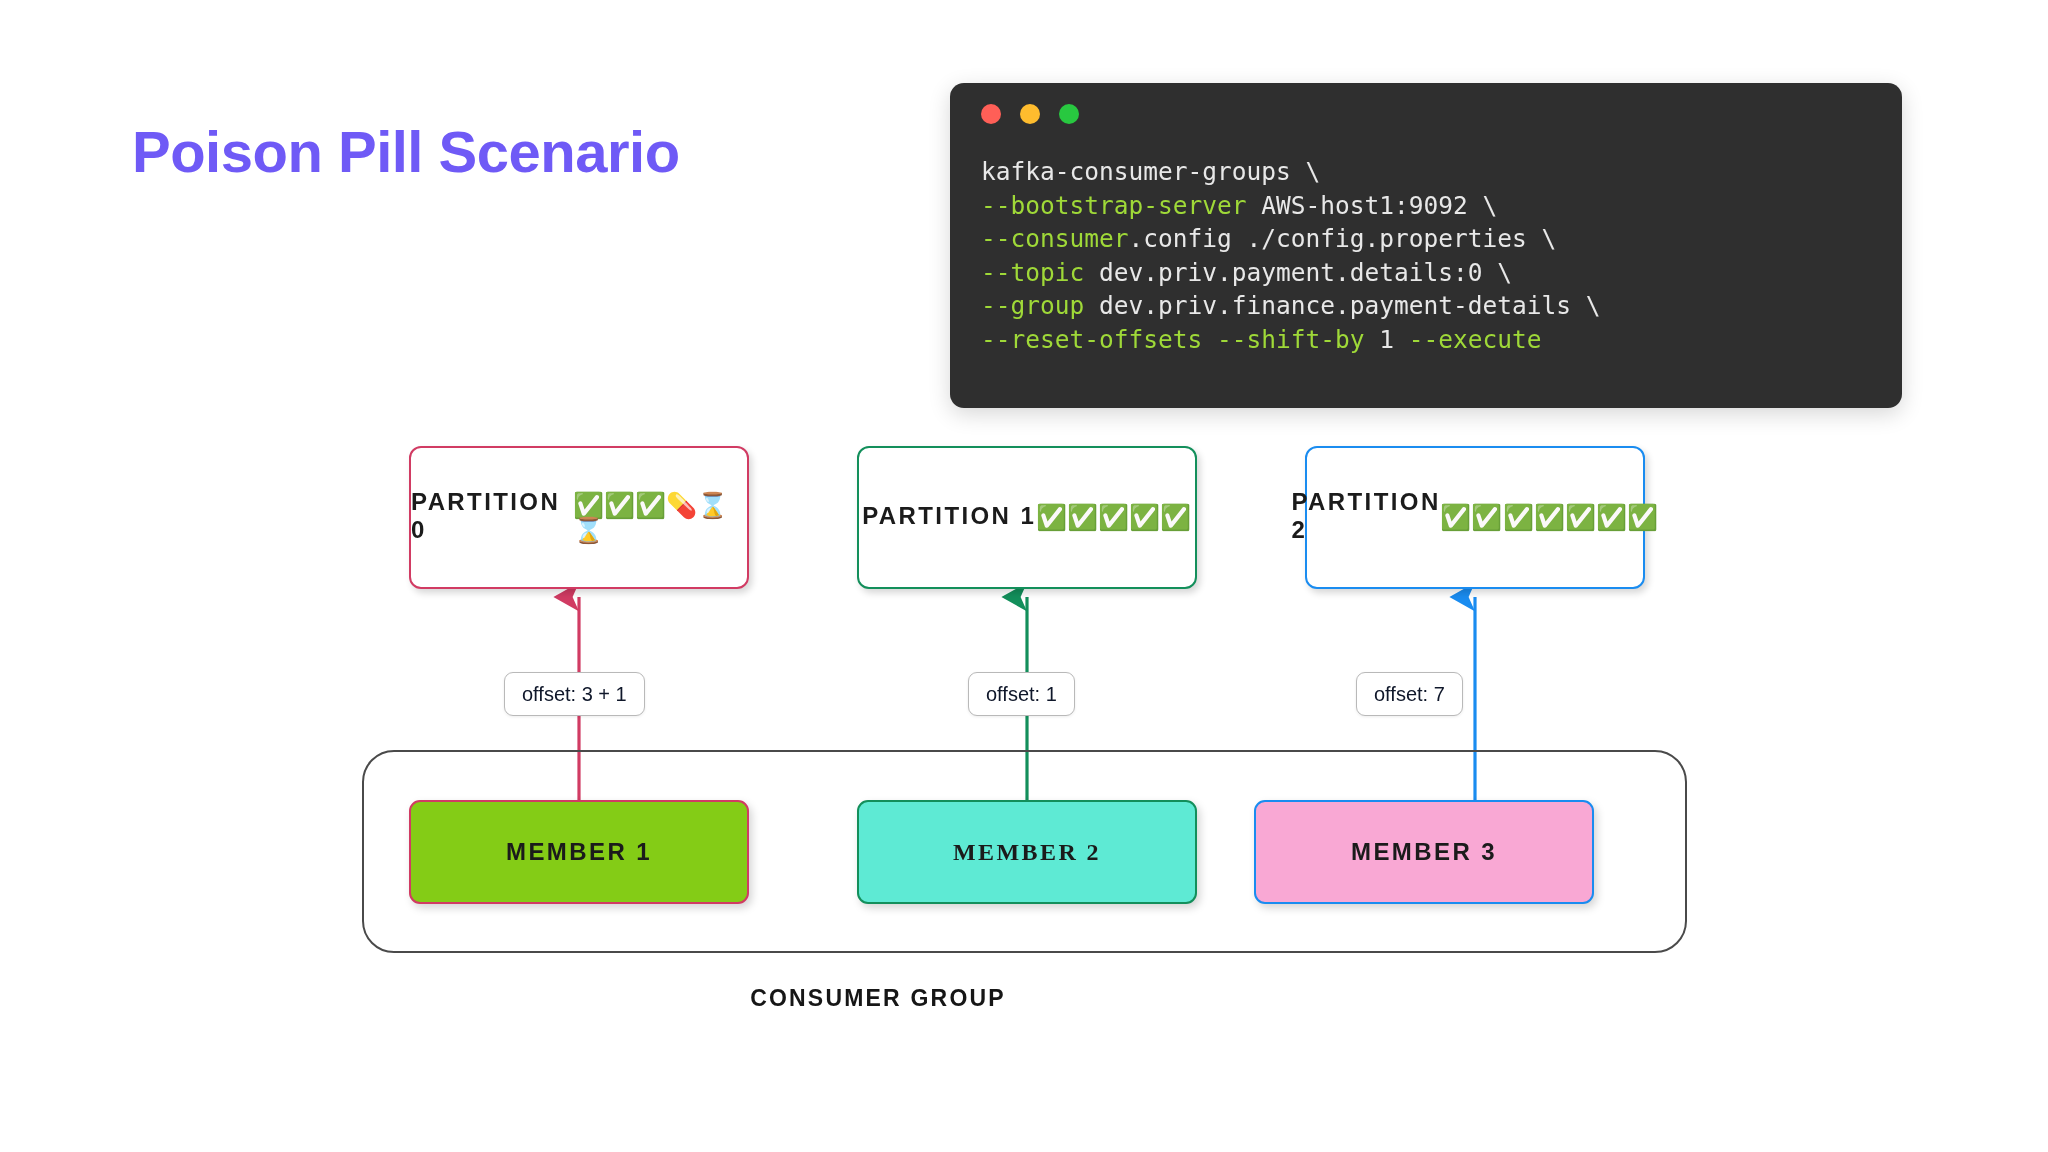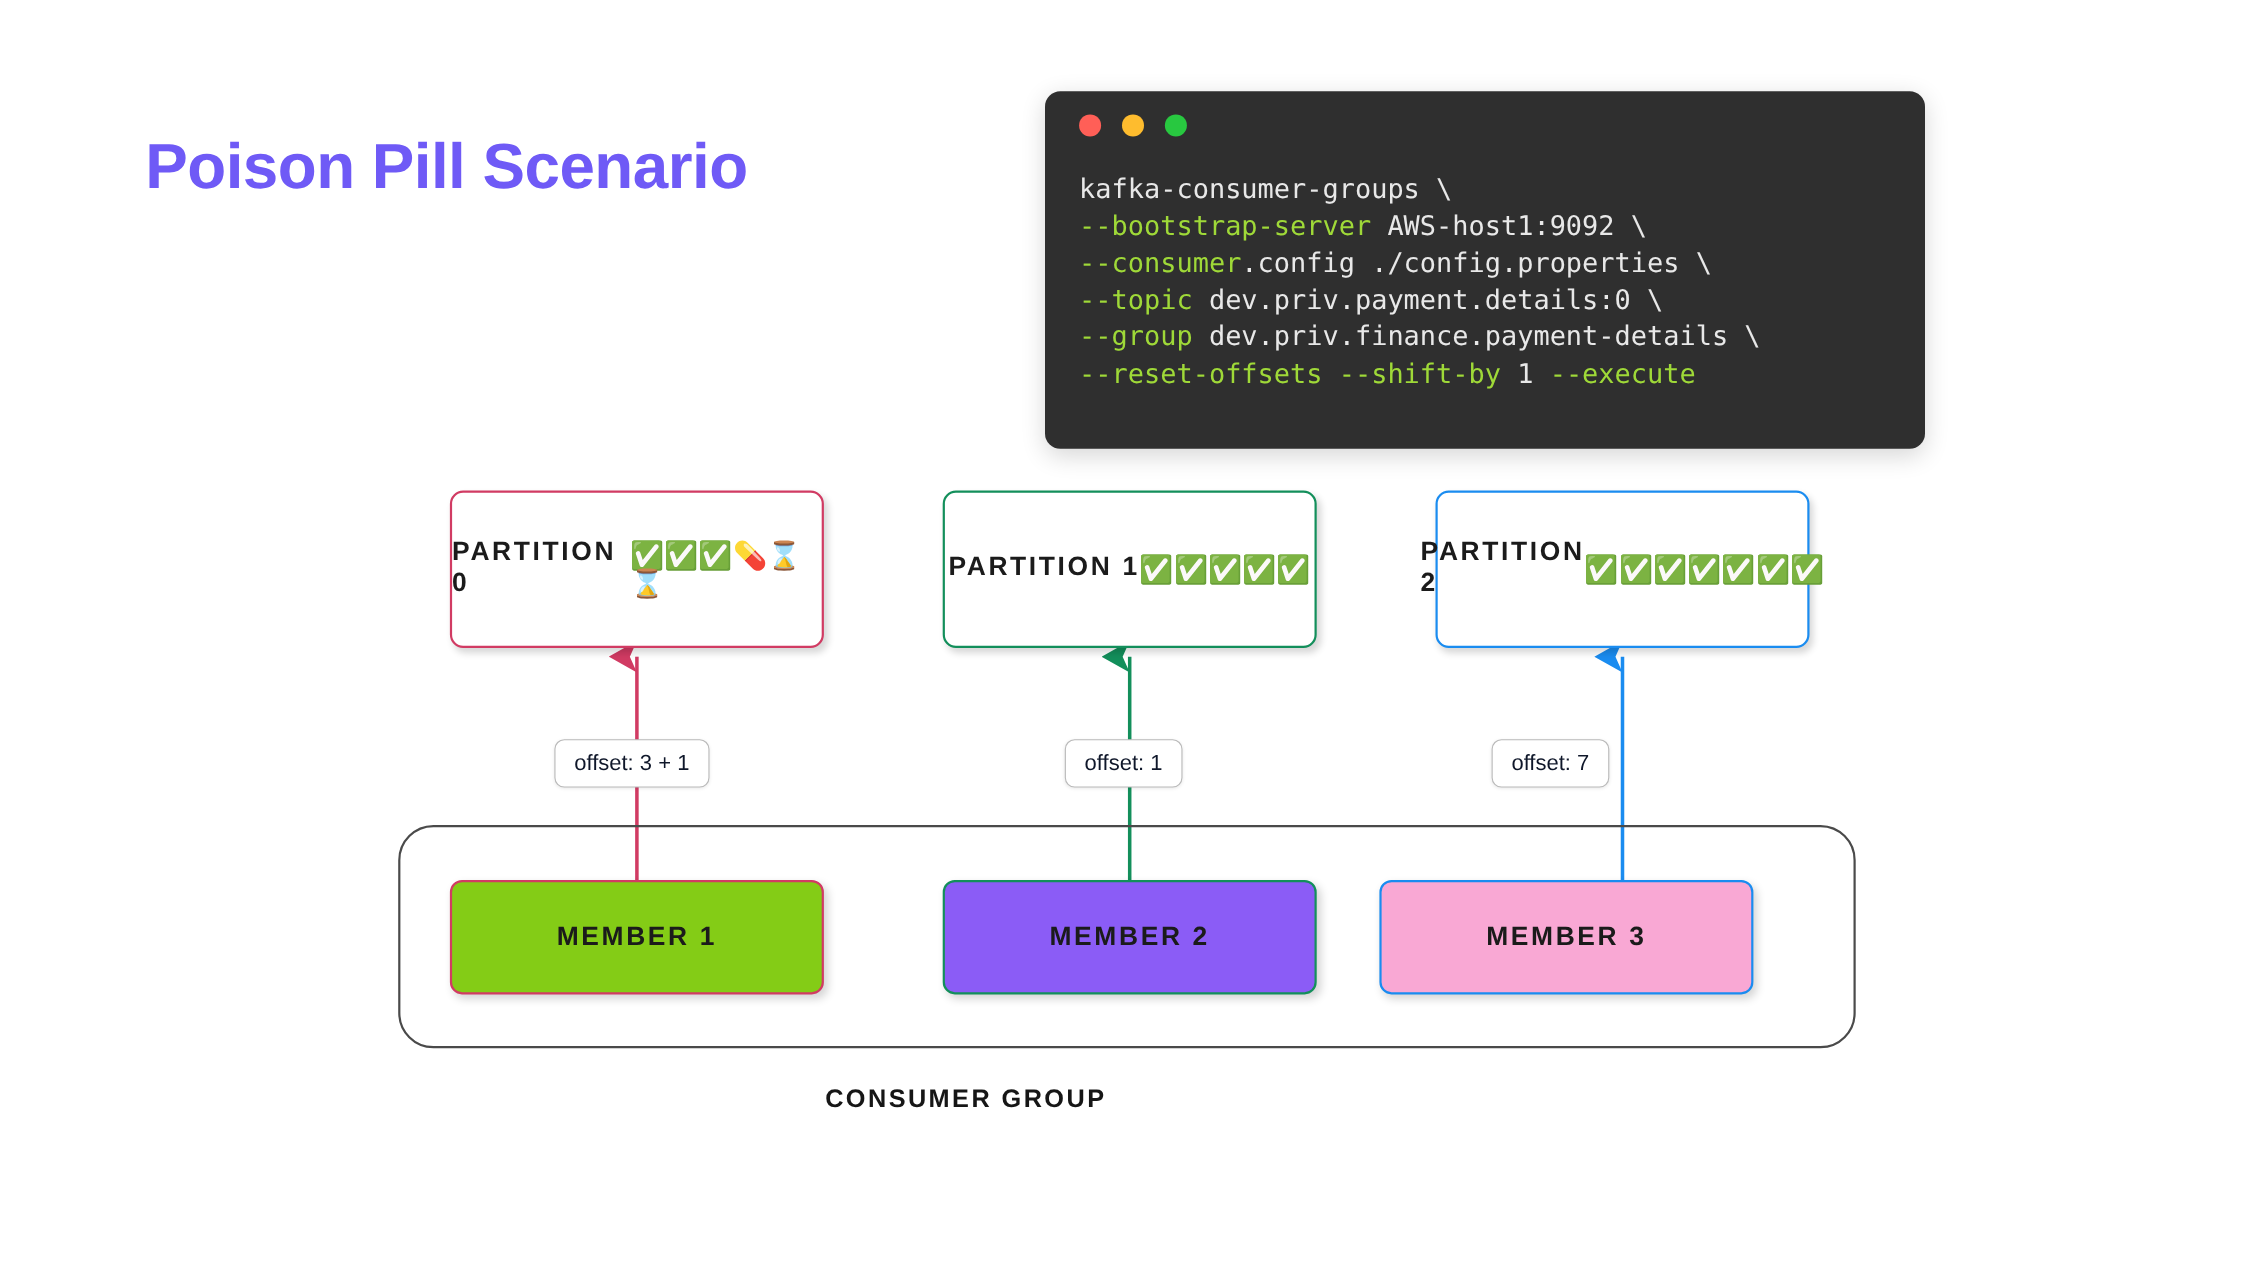--- a/index.html
+++ b/index.html
@@ -26,21 +26,21 @@
     letter-spacing: -0.5px;
     color: #6f5af6;
     white-space: nowrap;
   }
 
   
   #terminal {
     position: absolute;
     left: 950px;
     top: 83px;
-    width: 800px;
+    width: 952px;
     height: 325px;
     background: #2f2f2f;
     border-radius: 14px;
     box-shadow: 0 6px 22px rgba(0,0,0,0.16);
     overflow: hidden;
   }
   #terminal-titlebar {
     height: 62px;
     display: flex;
     align-items: center;
@@ -156,21 +156,21 @@
     justify-content: center;
     box-sizing: border-box;
   }
   .member-label {
     font-size: 24px;
     font-weight: 600;
     letter-spacing: 2.4px;
     color: #1b1b1b;
   }
   #member-1 { left: 409px; top: 800px; border-color: #d13b63; background: #84cc16; }
-  #member-2 { left: 857px; top: 800px; border-color: #138f5b; background: #8b5cf6; }
+  #member-2 { left: 857px; top: 800px; border-color: #138f5b; background: #5eead4; font-family: Liberation Serif, serif; }
   #member-3 { left: 1254px; top: 800px; border-color: #1a8cf0; background: #f9a8d4; justify-content: center; }
 
   
   #consumer-group-caption {
     position: absolute;
     left: 0;
     top: 985px;
     width: 1756px;
     text-align: center;
     font-size: 23px;

